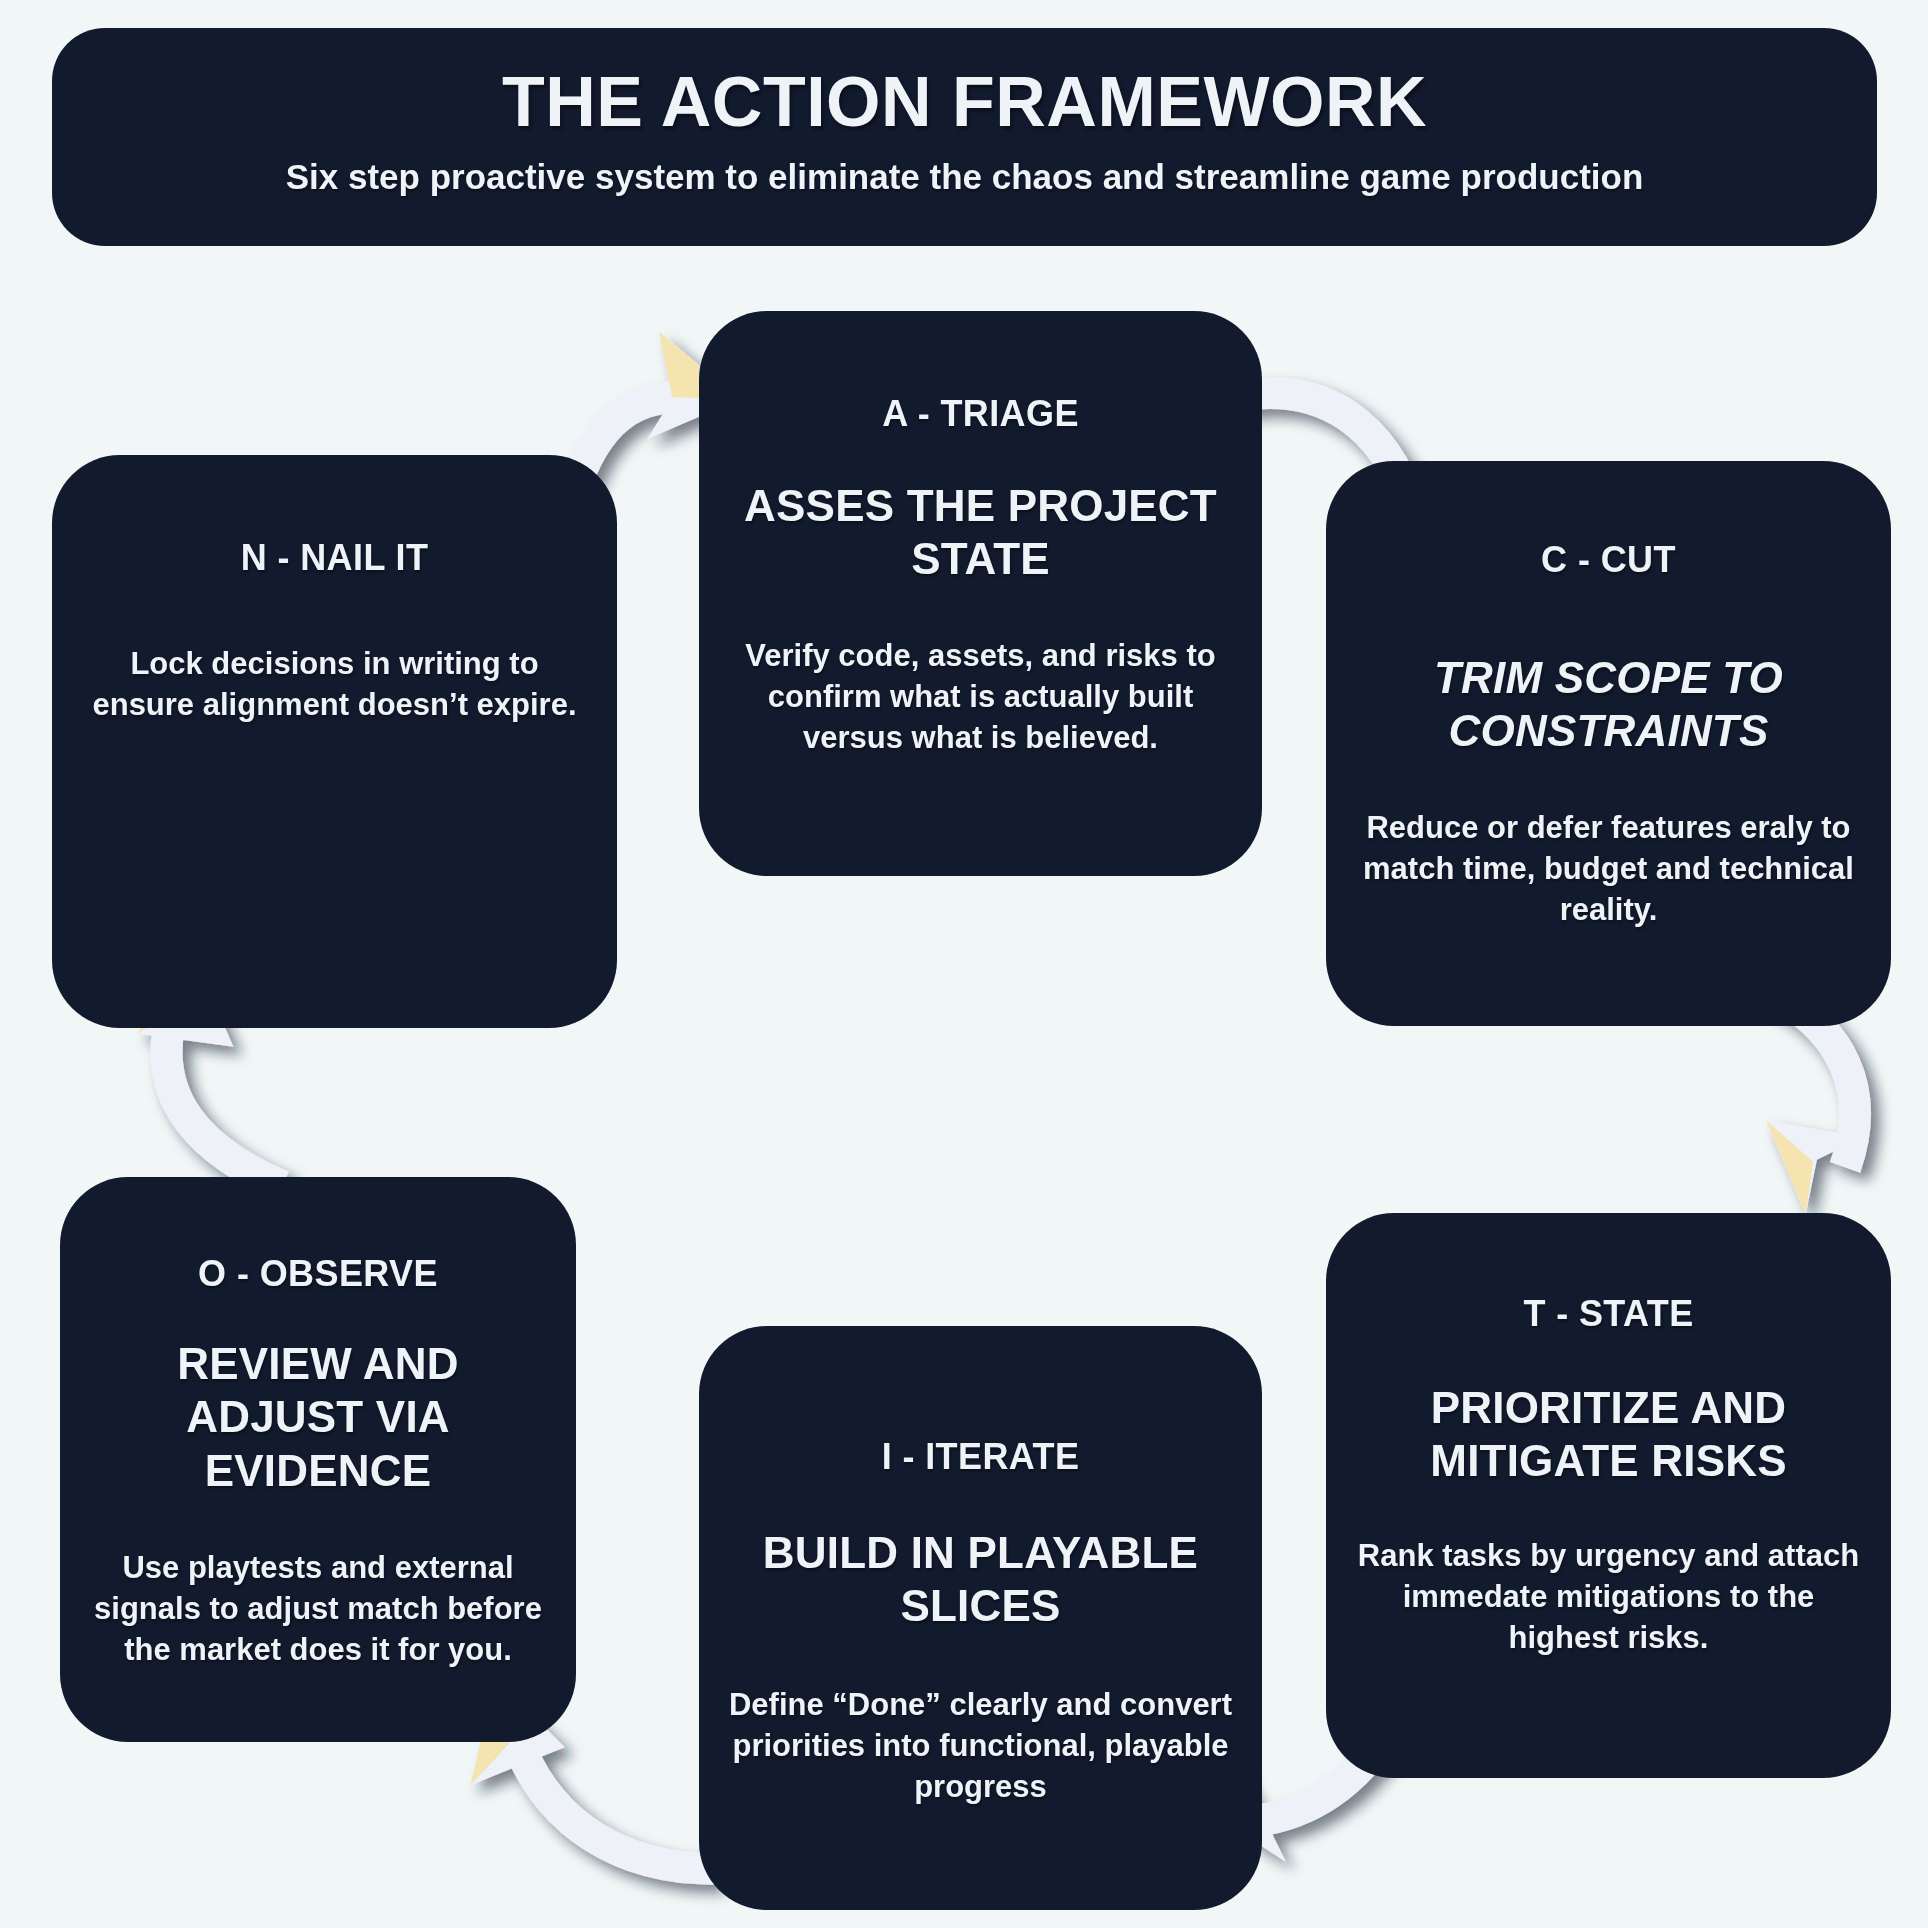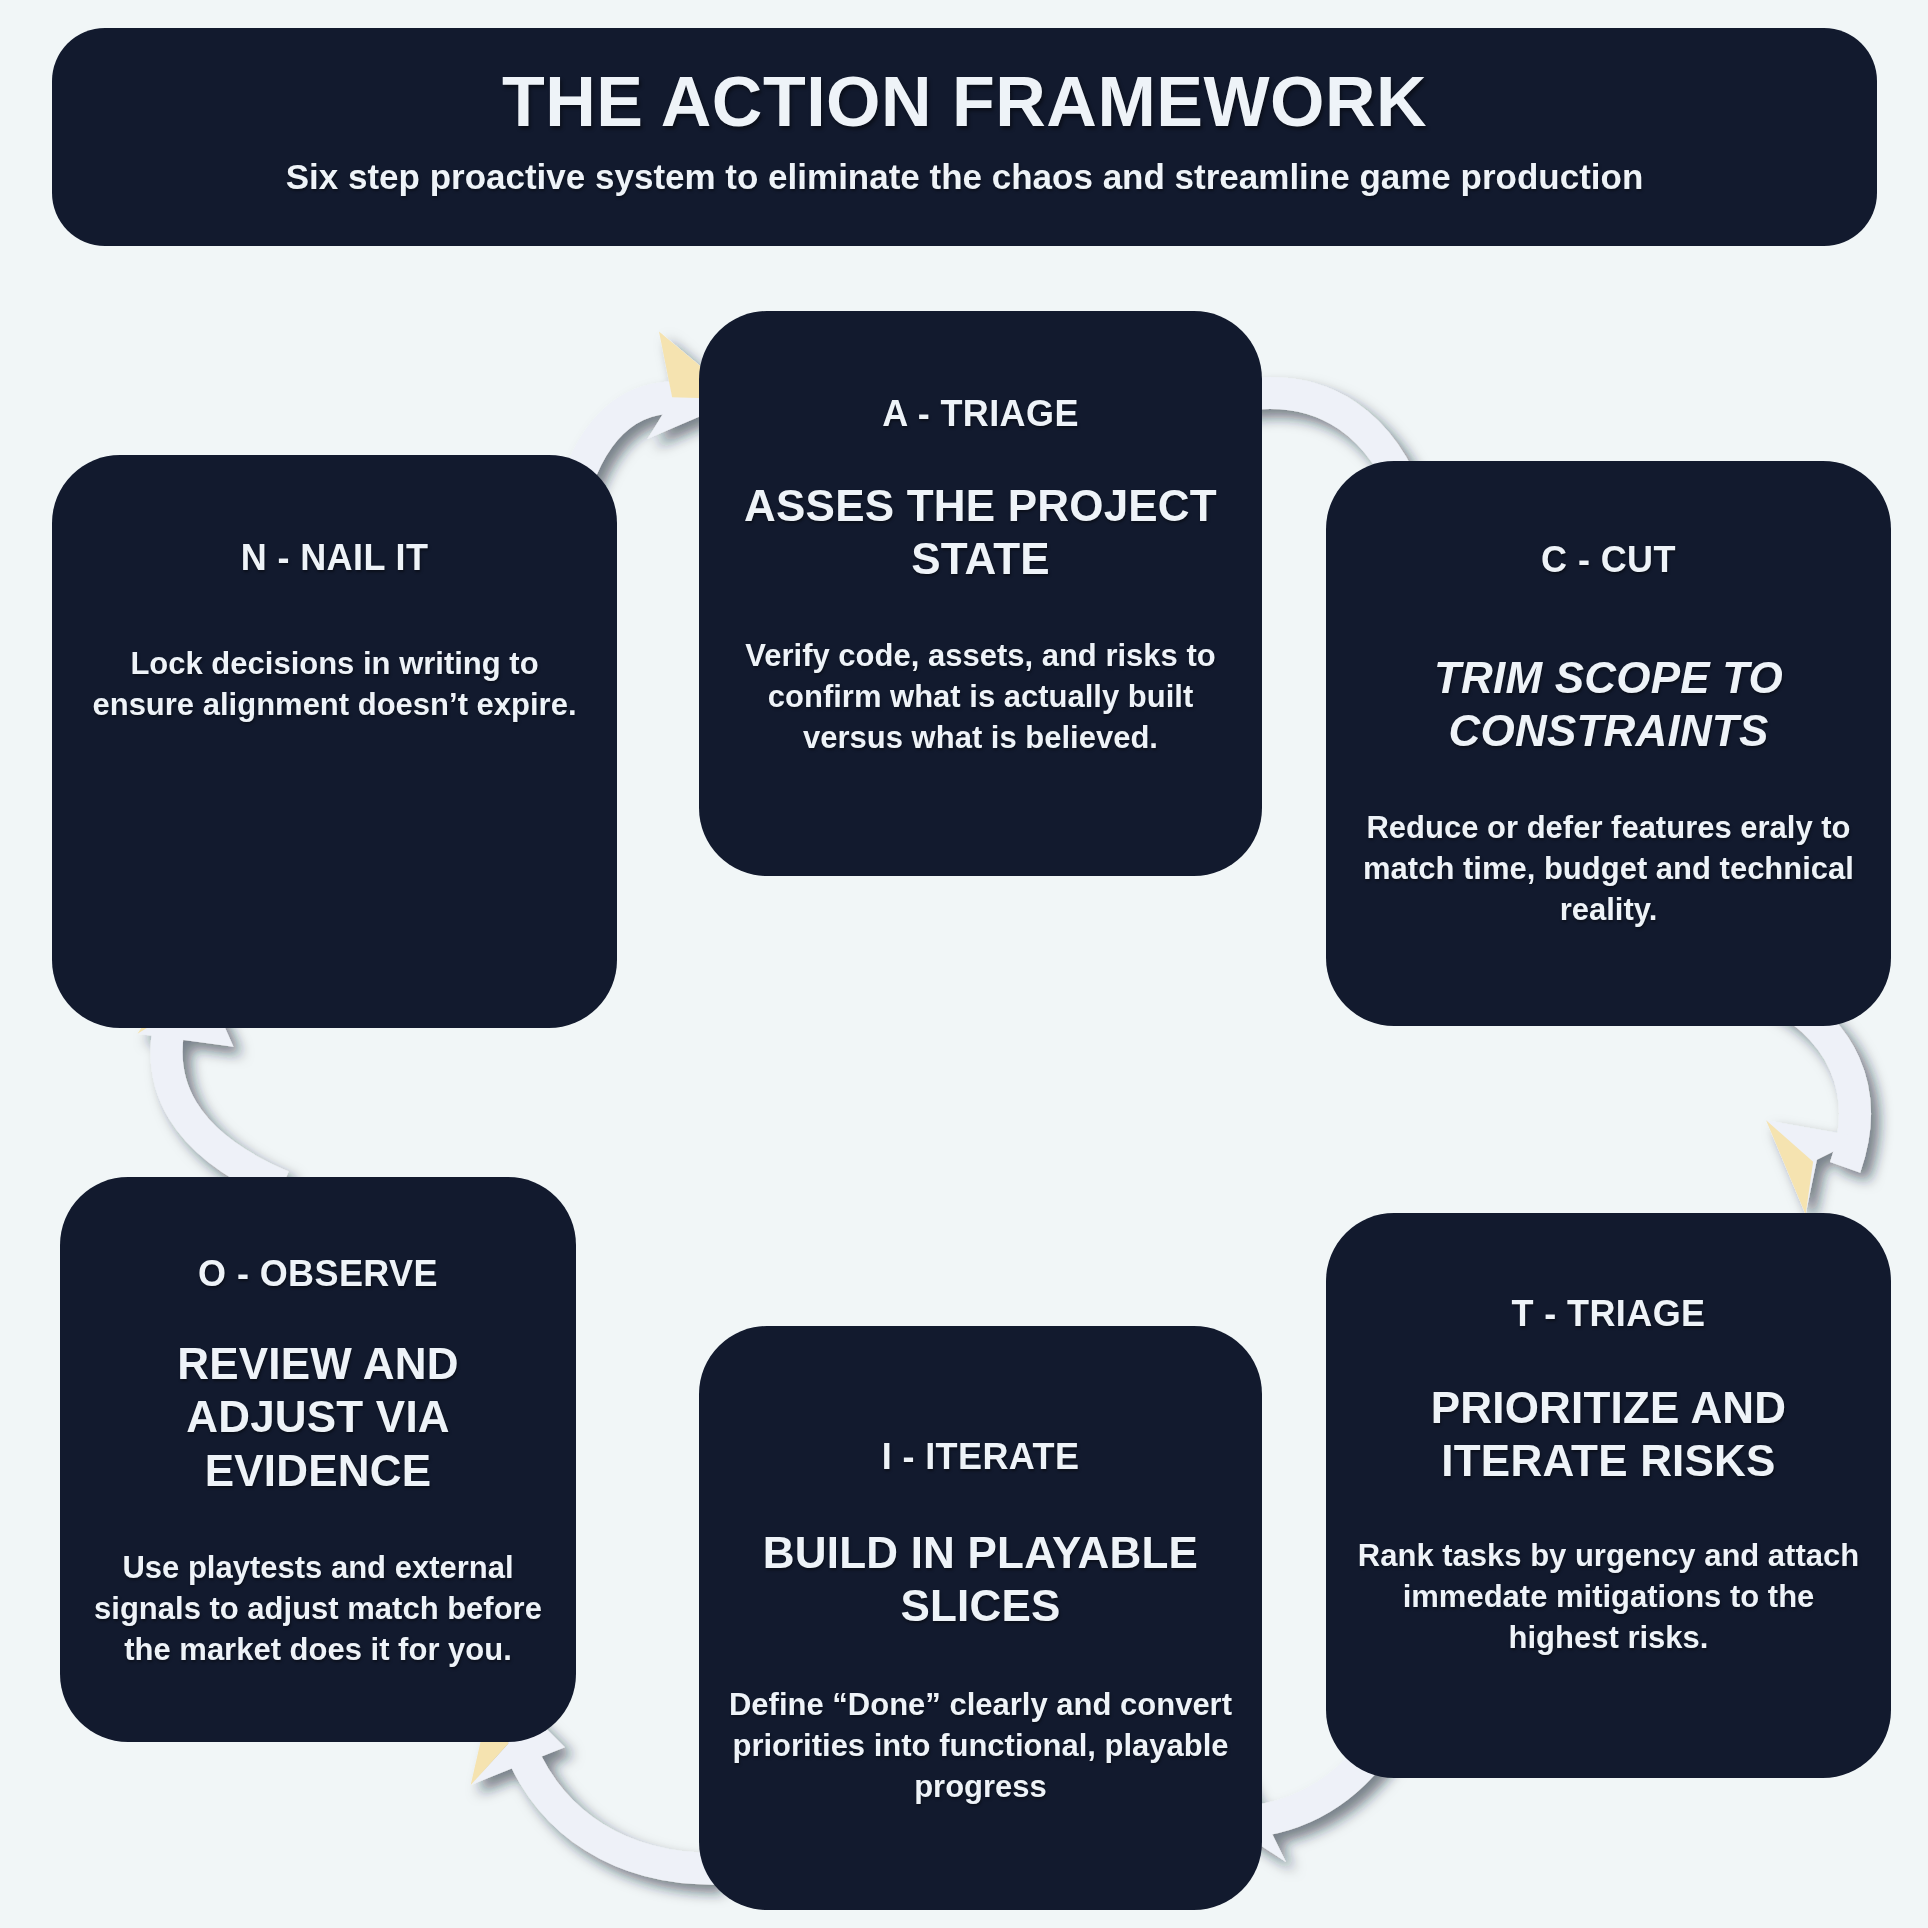--- a/index.html
+++ b/index.html
@@ -189,22 +189,22 @@
     <div class="card-body">Verify code, assets, and risks to confirm what is actually built versus what is believed.</div>
   </div>
 
   <div class="card" id="card-cut">
     <div class="card-key">C - CUT</div>
     <div class="card-head">TRIM SCOPE TO CONSTRAINTS</div>
     <div class="card-body">Reduce or defer features eraly to match time, budget and technical reality.</div>
   </div>
 
   <div class="card" id="card-triage">
-    <div class="card-key">T - TRIAGE</div>
-    <div class="card-head">PRIORITIZE AND ITERATE RISKS</div>
+    <div class="card-key">T - STATE</div>
+    <div class="card-head">PRIORITIZE AND MITIGATE RISKS</div>
     <div class="card-body">Rank tasks by urgency and attach immedate mitigations to the highest risks.</div>
   </div>
 
   <div class="card" id="card-iterate">
     <div class="card-key">I - ITERATE</div>
     <div class="card-head">BUILD IN PLAYABLE SLICES</div>
     <div class="card-body">Define “Done” clearly and convert priorities into functional, playable progress</div>
   </div>
 
   <div class="card" id="card-observe">

